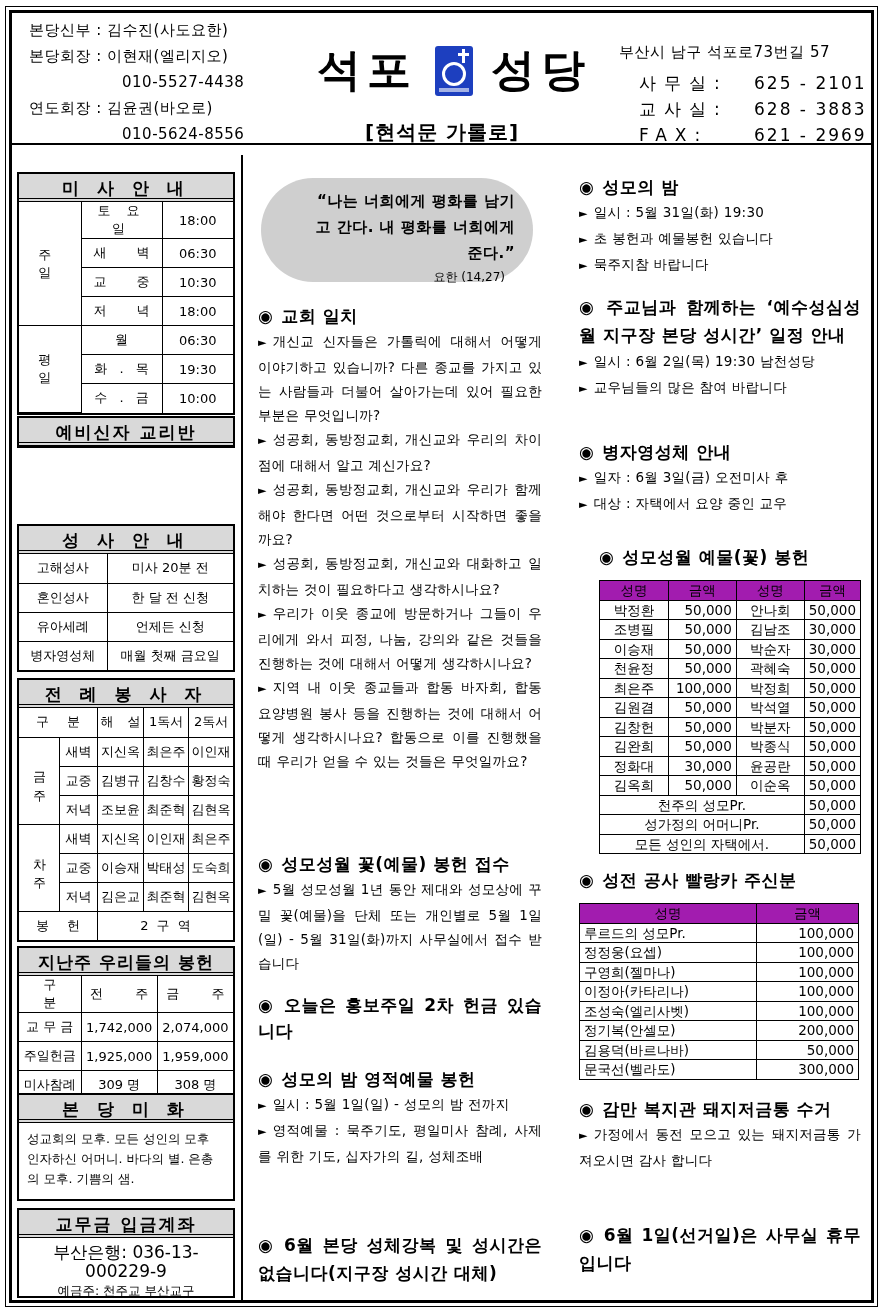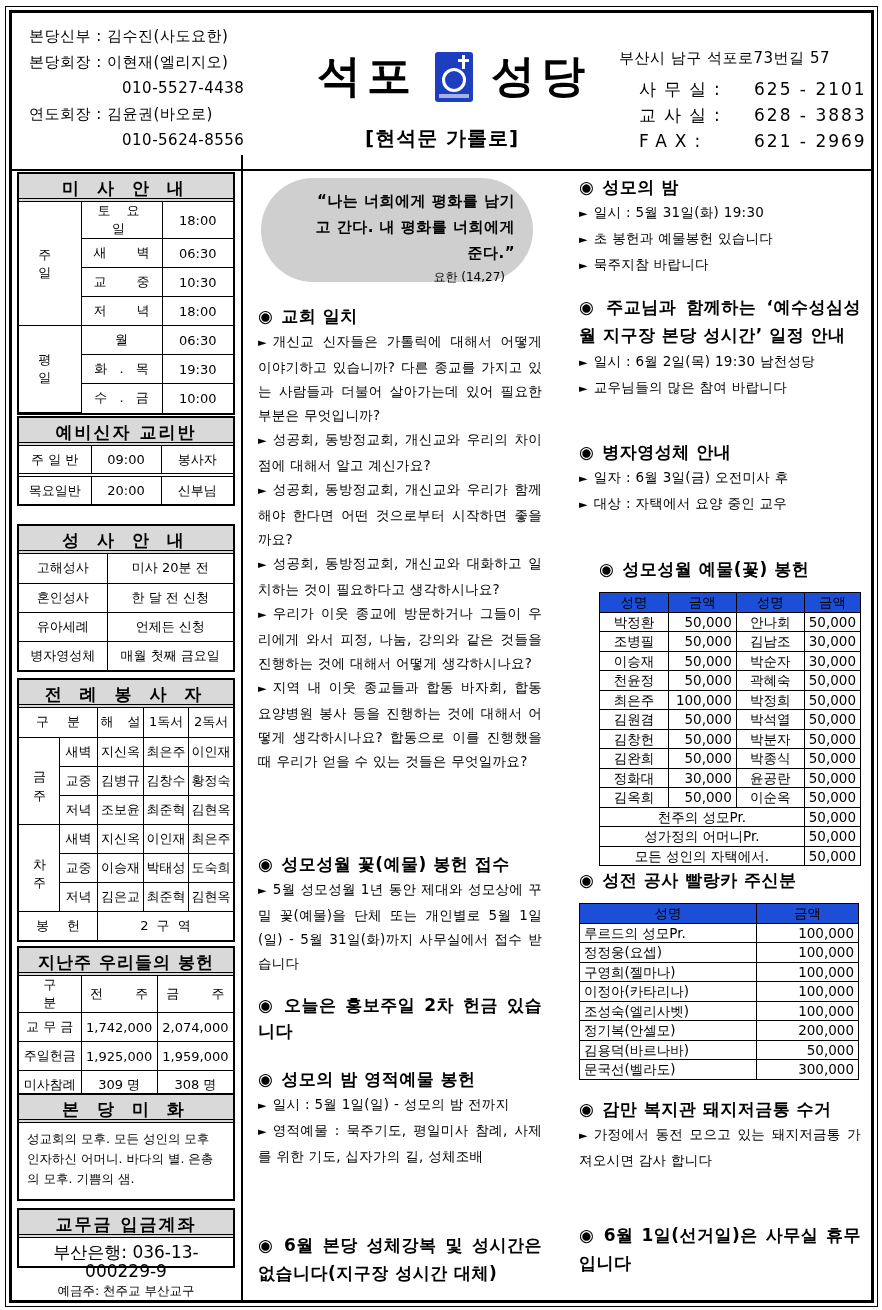--- a/index.html
+++ b/index.html
@@ -1,19 +1,19 @@
 <!DOCTYPE html>
 <html><head>
 <meta charset="utf-8">
 <style>
   * { box-sizing: border-box; margin: 0; padding: 0; }
   body { width: 882px; height: 1310px; background: #fff; font-family: "DejaVu Sans", sans-serif; color: #000; position: relative; overflow: hidden; }
   .frame-outer { position: absolute; left: 5px; top: 6px; width: 873px; height: 1301px; border: 1px solid #000; }
   .frame-inner { position: absolute; left: 9px; top: 10px; width: 865px; height: 1293px; border: 3px solid #000; }
-  .header { position: absolute; left: 12px; top: 19px; width: 859px; height: 152px; border-bottom: 2px solid #000; }
+  .header { position: absolute; left: 12px; top: 13px; width: 859px; height: 132px; border-bottom: 2px solid #000; }
   .hdr-left { position: absolute; left: 17px; top: 4px; font-size: 15px; line-height: 26px; letter-spacing: 0.5px; }
   .hdr-left .phone { padding-left: 93px; }
   .title { position: absolute; left: 305px; top: 28px; font-size: 44px; font-weight: bold; letter-spacing: 6px; font-family: "DejaVu Sans", sans-serif; display: flex; align-items: center; gap: 18px; }
   .logo { width: 38px; height: 50px; background: #1d3fbf; border-radius: 3px; position: relative; }
   .logo .ring { position: absolute; left: 7px; top: 16px; width: 24px; height: 24px; border: 3px solid #fff; border-radius: 50%; }
   .logo .cross-v { position: absolute; left: 27px; top: 3px; width: 3px; height: 14px; background: #fff; }
   .logo .cross-h { position: absolute; left: 23px; top: 7px; width: 11px; height: 3px; background: #fff; }
   .logo .band { position: absolute; left: 4px; top: 42px; width: 30px; height: 4px; background: #fff; opacity: .6; }
   .subtitle { position: absolute; left: 353px; top: 106px; font-size: 20px; font-weight: bold; letter-spacing: 1px; }
   .hdr-right { position: absolute; left: 607px; top: 30px; }
@@ -38,21 +38,21 @@
   .quote { position: absolute; left: 261px; top: 178px; width: 272px; height: 104px; background: #cfcfcf; border-radius: 52px; padding: 10px 18px 0 18px; }
   .quote .q { font-size: 15px; font-weight: bold; line-height: 26px; text-align: right; letter-spacing: 0.5px; margin-left: 36px; }
   .quote .src { font-size: 12px; text-align: right; margin-top: 3px; padding-right: 10px; }
   .sec-h { font-size: 17px; font-weight: bold; line-height: 26px; letter-spacing: 0.5px; text-align: justify; }
   .sec-h .bul { font-weight: normal; margin-right: 8px; }
   .body-t { font-size: 13.5px; line-height: 24px; text-align: justify; letter-spacing: 0.3px; }
   .arrow { font-size: 11px; margin-right: 6px; }
 
   .right { position: absolute; left: 579px; width: 282px; }
   .rtable td, .rtable th { border: 1px solid #000; font-size: 13.5px; height: 19.5px; line-height: 18px; padding: 0 4px; font-weight: normal; }
-  .rtable th { background: #1d4ed8; }
+  .rtable th { background: #a21caf; }
   .rtable td.num { text-align: right; }
   .rtable td.name { text-align: center; }
   .rtable td.lname { text-align: left; }
 </style>
 </head>
 <body>
 
 <div class="frame-outer"></div>
 <div class="frame-inner"></div>
 
@@ -127,34 +127,20 @@
     <tr>
           <td style="word-spacing:8px">수 . 금</td>
           <td>10:00</td>
         </tr>
   </tbody>
     </table>
 </div>
 
 <div class="box" style="top:416px;">
   <div class="bhead" style="letter-spacing:2px">예비신자 교리반</div>
-  <table>
-    <tbody>
-        <tr style="border-bottom:4px double #000">
-          <td style="width:72px">주 일 반</td>
-          <td>09:00</td>
-          <td style="width:72px">봉사자</td>
-        </tr>
-    <tr>
-          <td>목요일반</td>
-          <td>20:00</td>
-          <td>신부님</td>
-        </tr>
-  </tbody>
-    </table>
 </div>
 
 <div class="box" style="top:524px;">
   <div class="bhead">성 사 안 내</div>
   <table>
     <tbody>
         <tr>
           <td style="width:88px">고해성사</td>
           <td>미사 20분 전</td>
         </tr>
@@ -256,21 +242,21 @@
         </tr>
   </tbody>
     </table>
 </div>
 
 <div class="box" style="top:1093px;height:108px;">
   <div class="bhead">본 당 미 화</div>
   <div style="font-size:12.5px;line-height:20px;padding:6px 8px;">성교회의 모후. 모든 성인의 모후 인자하신 어머니. 바다의 별. 은총의 모후. 기쁨의 샘.</div>
 </div>
 
-<div class="box" style="top:1208px;height:60px;">
+<div class="box" style="top:1208px;height:90px;">
   <div class="bhead" style="letter-spacing:2px">교무금 입금계좌</div>
   <div style="font-size:17px;line-height:19px;text-align:center;padding-top:5px;">부산은행: 036-13-000229-9</div>
   <div style="font-size:12.5px;line-height:19px;text-align:center;">예금주: 천주교 부산교구</div>
 </div>
 
 <div class="quote">
   <div class="q">“나는 너희에게 평화를 남기고 간다. 내 평화를 너희에게 준다.”</div>
   <div class="src">요한 (14,27)</div>
 </div>
 
@@ -315,21 +301,21 @@
   <div class="body-t"><span class="arrow">►</span><span>일시 : 6월 2일(목) 19:30 남천성당</span></div>
   <div class="body-t"><span class="arrow">►</span><span>교우님들의 많은 참여 바랍니다</span></div>
 </div>
 
 <div class="right" style="top:439px;">
   <div class="sec-h"><span class="bul">◉</span><span>병자영성체 안내</span></div>
   <div class="body-t"><span class="arrow">►</span><span>일자 : 6월 3일(금) 오전미사 후</span></div>
   <div class="body-t"><span class="arrow">►</span><span>대상 : 자택에서 요양 중인 교우</span></div>
 </div>
 
-<div class="right" style="top:556px;padding-left:20px;">
+<div class="right" style="top:544px;padding-left:20px;">
   <div class="sec-h"><span class="bul">◉</span><span>성모성월 예물(꽃) 봉헌</span></div>
   <table class="rtable" style="margin-top:10px;">
     <tbody>
         <tr>
           <th style="width:71px">성명</th>
           <th style="width:68px">금액</th>
           <th style="width:70px">성명</th>
           <th>금액</th>
         </tr>
     <tr>

